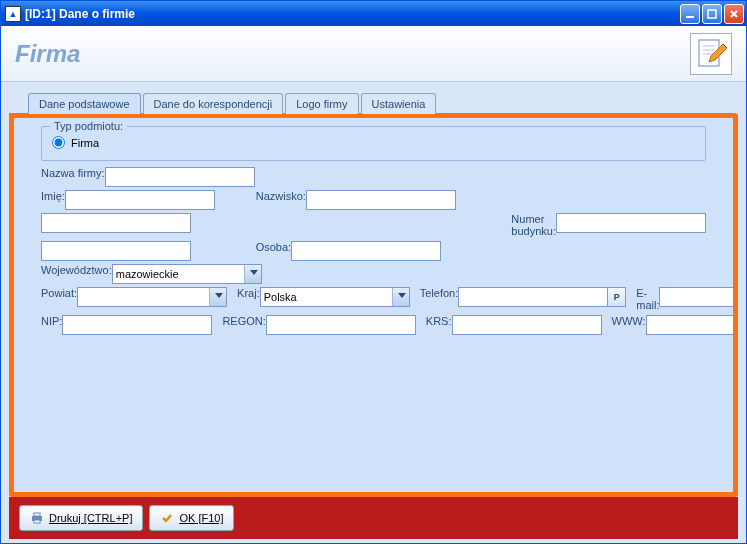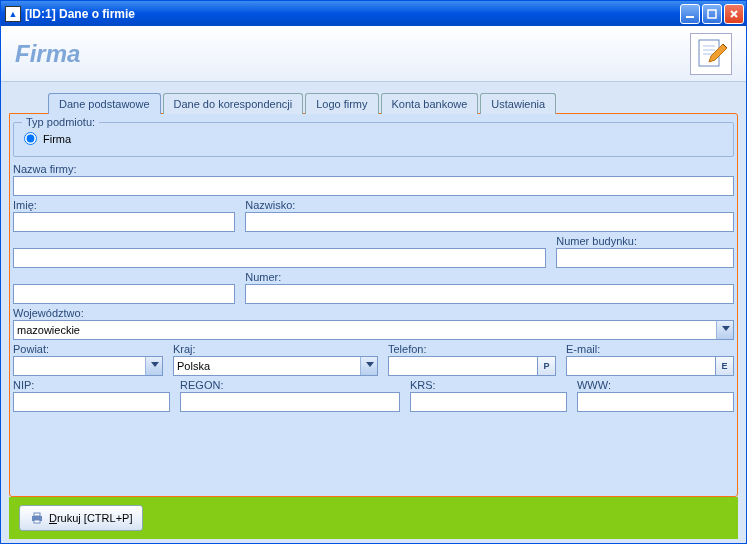--- a/index.html
+++ b/index.html
@@ -13,43 +13,43 @@
 .titlebar-buttons { display: flex; gap: 2px; }
 .tb-btn { width: 20px; height: 20px; background: linear-gradient(to bottom, #7eb1f5, #2f73e0); border: 1px solid #fff; border-radius: 3px; display: flex; align-items: center; justify-content: center; cursor: pointer; font-size: 10px; font-weight: bold; color: #fff; }
 .tb-btn.close { background: linear-gradient(to bottom, #f07860, #e04020); }
 
 .header { height: 56px; background: linear-gradient(to bottom, #fff 0%, #e8f0fb 100%); display: flex; align-items: center; padding: 0 14px; border-bottom: 1px solid #b8cce4; }
 .header-title { flex: 1; font-size: 24px; font-weight: bold; font-style: italic; color: #7ea6d8; }
 .header-icon { width: 42px; height: 42px; border: 1px solid #aac; background: #fff; display: flex; align-items: center; justify-content: center; }
 
 .content-wrap { flex: 1; background: #d9e6f7; padding: 10px 8px 4px 8px; display: flex; flex-direction: column; }
 
-.tabs { display: flex; position: relative; z-index: 2; margin-left: 20px; padding-left: 19px; }
+.tabs { display: flex; position: relative; z-index: 2; margin-left: 0; padding-left: 19px; }
 .tab { padding: 4px 10px; background: #d9e6f7; border: 1px solid #8aa; border-bottom: none; border-radius: 3px 3px 0 0; margin-right: 2px; cursor: pointer; color: #2a4a7a; position: relative; top: 1px; }
 .tab.active { background: #cfe2f9; border-color: #7a9acb; font-weight: normal; z-index: 3; }
 
-.tab-panel { flex: 1; background: #cfe2f9; border: 1px solid #f97316; border-radius: 0 3px 3px 3px; padding: 8px 3px; overflow: hidden; }
+.tab-panel { flex: 1; background: #cfe2f9; border: 5px solid #f97316; border-radius: 0 3px 3px 3px; padding: 8px 27px; overflow: hidden; }
 
 .groupbox { border: 1px solid #9bb7dd; border-radius: 2px; padding: 6px 10px 8px 10px; margin-bottom: 6px; position: relative; }
 .groupbox-title { position: absolute; top: -7px; left: 8px; background: #cfe2f9; padding: 0 4px; color: #2a4a7a; }
 .radio-row { display: flex; align-items: center; margin: 3px 0; }
 .radio-row input { margin-right: 6px; }
 
 .form-row { display: flex; gap: 10px; margin-bottom: 3px; }
-.field { display: flex; flex-direction: column; justify-content: flex-end; }
+.field { display: flex; flex-direction: row; }
 .field label { color: #2a4a7a; margin-bottom: 1px; }
 .input, .select { height: 20px; border: 1px solid #7a9acb; background: #fff; padding: 0 3px; font-family: inherit; font-size: 11px; }
 .select-wrap { position: relative; display: flex; }
 .select-wrap::after { content: ""; position: absolute; right: 1px; top: 1px; width: 16px; height: 18px; background: linear-gradient(to bottom, #e4eefb, #b7cfef); border-left: 1px solid #9bb7dd; pointer-events: none; }
 .select-wrap .chev { position: absolute; right: 4px; top: 6px; width: 0; height: 0; border-left: 4px solid transparent; border-right: 4px solid transparent; border-top: 5px solid #2a4a7a; pointer-events: none; z-index: 2; }
 .input-with-btn { display: flex; }
 .input-with-btn .input { flex: 1; }
 .mini-btn { width: 18px; height: 20px; border: 1px solid #7a9acb; border-left: none; background: linear-gradient(to bottom,#f5f9ff,#d5e3f5); font-size: 9px; font-weight: bold; cursor: pointer; color: #2a4a7a; }
 
-.button-bar { padding: 8px 10px; display: flex; justify-content: flex-start; gap: 6px; background: #84cc16; }
+.button-bar { padding: 8px 10px; display: flex; justify-content: flex-start; gap: 6px; background: #b91c1c; text-decoration: underline; }
 .btn { height: 26px; padding: 0 10px; border: 1px solid #8aa; border-radius: 3px; background: linear-gradient(to bottom,#fefefe 0%,#eef3fb 50%,#d7e3f4 100%); cursor: pointer; display: flex; align-items: center; gap: 5px; font-family: inherit; font-size: 11px; color: #000; }
 .btn .icon { width: 14px; height: 14px; display: flex; align-items: center; justify-content: center; font-size: 12px; }
 .btn u { text-decoration: underline; }
 
 svg { display: block; }
 </style>
 </head>
 <body>
 
 <div class="window">
@@ -87,21 +87,20 @@
         </svg>
     </div>
   </div>
 
   <div class="content-wrap">
 
     <div class="tabs">
       <div class="tab active">Dane podstawowe</div>
       <div class="tab">Dane do korespondencji</div>
       <div class="tab">Logo firmy</div>
-      <div class="tab">Konta bankowe</div>
       <div class="tab">Ustawienia</div>
     </div>
 
     <div class="tab-panel">
 
       <div class="groupbox">
         <div class="groupbox-title">Typ podmiotu:</div>
         <div class="radio-row">
           <input type="radio" name="et" checked="" style="">
           <span>Firma</span>
@@ -134,21 +133,21 @@
           <label>Numer budynku:</label>
           <input class="input" value="" style="">
         </div>
       </div>
 
       <div class="form-row">
         <div class="field" style="flex:1">
           <input class="input" value="" style="">
         </div>
         <div class="field" style="flex:2.2">
-          <label>Numer:</label>
+          <label>Osoba:</label>
           <input class="input" value="" style="">
         </div>
       </div>
 
       <div class="form-row">
         <div class="field" style="flex:1.1">
           <label>Województwo:</label>
           <div class="select-wrap">
             <input class="input" style="flex: 1 1 0%;" value="mazowieckie">
             <div class="chev"></div>
@@ -212,16 +211,24 @@
       <button class="btn">
         <span class="icon">
           <svg width="14" height="14">
               <rect x="2" y="5" width="10" height="5" fill="#6a8abf"></rect>
               <rect x="4" y="2" width="6" height="3" fill="#fff" stroke="#6a8abf"></rect>
               <rect x="4" y="9" width="6" height="3" fill="#fff" stroke="#6a8abf"></rect>
             </svg>
         </span>
         <span><u>D</u><span>rukuj [CTRL+P]</span></span>
       </button>
+      <button class="btn">
+        <span class="icon">
+          <svg width="14" height="14">
+              <path d="M3 7 L6 10 L11 4" fill="none" stroke="#e09000" stroke-width="2.5"></path>
+            </svg>
+        </span>
+        <span><u>O</u><span>K [F10]</span></span>
+      </button>
     </div>
 
   </div>
 </div>
 
 </body></html>

